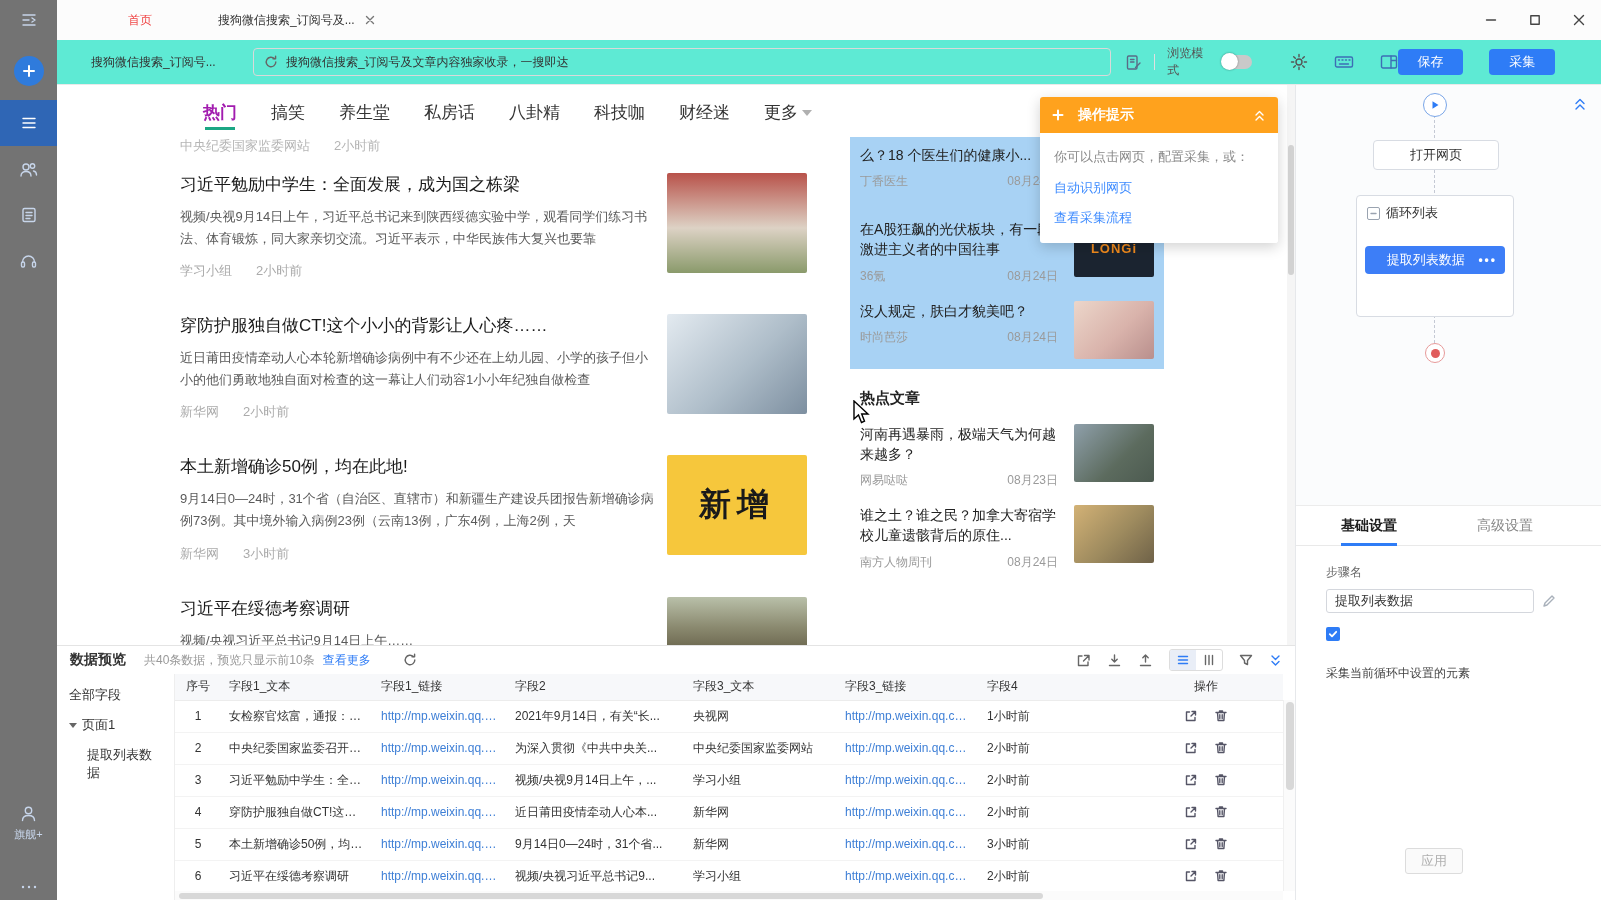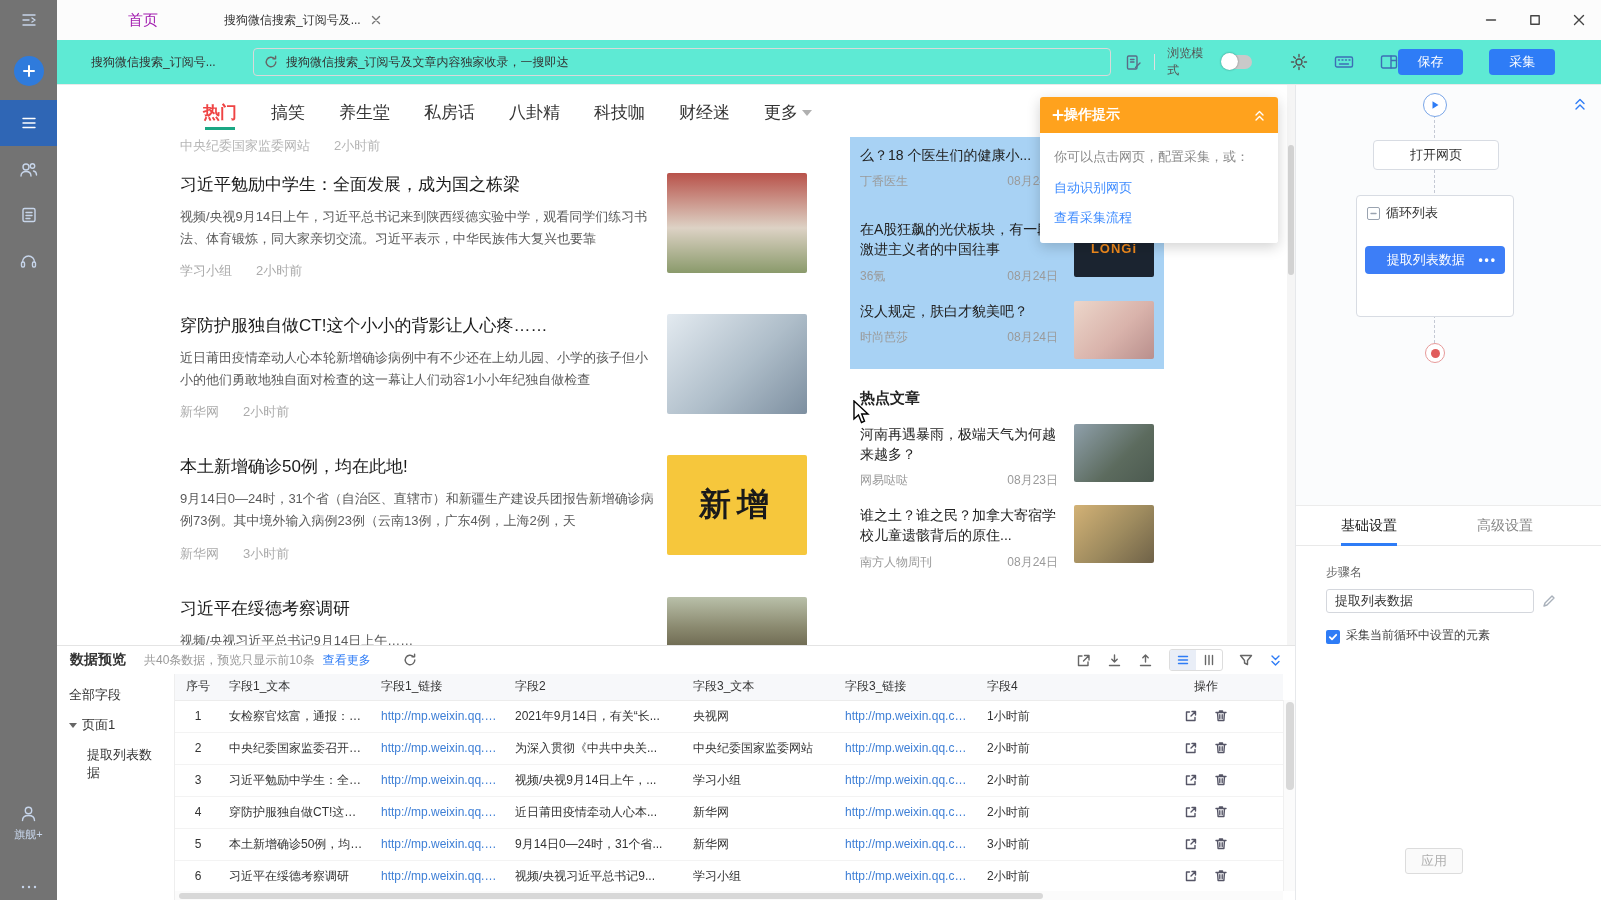--- a/index.html
+++ b/index.html
@@ -18,21 +18,21 @@
   .plus-btn { width:30px; height:30px; border-radius:50%; background:#2f7bdc; color:#fff;
     display:flex; align-items:center; justify-content:center; margin:16px 0 14px; }
   .sb-bottom { margin-top:auto; display:flex; flex-direction:column; align-items:center; color:#c7d5ea; padding-bottom:10px; }
   .vip-label { font-size:11px; color:#c7d5ea; margin-top:4px; }
   .sb-dots { margin-top:42px; }
 
   
   .main { position:absolute; left:57px; top:0; width:1544px; height:900px; }
 
   .titlebar { position:absolute; left:0; top:0; width:1544px; height:40px; background:#fcfcfc; display:flex; align-items:center; }
-  .home-tab { margin-left:71px; font-size:15px; color:#a21caf; }
+  .home-tab { margin-left:71px; font-size:12px; color:#ef4444; }
   .page-tab { margin-left:58px; width:192px; height:30px; display:flex; align-items:center; gap:10px;
     font-size:12px; color:#333; padding:0 8px; }
   .page-tab .t { max-width:150px; }
   .tab-close { color:#777; }
   .win-controls { margin-left:auto; display:flex; }
   .win-btn { width:44px; height:30px; display:flex; align-items:center; justify-content:center; color:#444; }
 
   .toolbar { position:absolute; left:0; top:40px; width:1544px; height:45px; background:#5eead4;
     border-bottom:1px solid #e9e9e9; display:flex; align-items:center;padding-left:26px; }
   .task-name { margin-left:8px; width:160px; font-size:12px; color:#333; }
@@ -49,21 +49,21 @@
   .panel-ic { margin-left:26px; color:#3d6eb5; }
   .btn-blue { width:67px; height:26px; background:#2e7cf6; color:#fff; font-size:13px; border:none;
     border-radius:4px; display:flex; align-items:center; justify-content:center; }
   .save-btn { margin-left:auto; }
   .collect-btn { margin-left:26px; margin-right:46px; }
 
   
   .browser { position:absolute; left:0; top:85px; width:1238px; height:560px; background:#fff; overflow:hidden; }
   .nav-tabs { display:flex; gap:34px; padding:16px 0 8px 146px; font-size:17px; color:#333; align-items:baseline; }
   .nav-tab { position:relative; padding-bottom:6px; }
-  .nav-tab.active { color:#ef4444; font-weight:bold; }
+  .nav-tab.active { color:#a21caf; font-weight:bold; }
   .nav-tab.active::after { content:""; position:absolute; left:2px; right:2px; bottom:0; height:3px; background:#1ba784; }
   .more-caret { display:inline-block; width:0; height:0; border-left:5px solid transparent; border-right:5px solid transparent;
     border-top:6px solid #b0b0b0; margin-left:4px; vertical-align:2px; }
 
   .article-col { position:absolute; left:123px; top:52px; width:627px; }
   .cut-src { font-size:13px; color:#b5b5b5; margin-bottom:18px; display:flex; gap:24px; }
   .article { display:flex; margin-bottom:34px; }
   .art-text { width:475px; }
   .art-title { font-size:17px; color:#1a1a1a; margin-bottom:10px; }
   .art-desc { font-size:13px; color:#5a5a5a; line-height:1.7; max-height:46px; overflow:hidden;
@@ -91,21 +91,21 @@
   .img-longi { background:#1b2430; }
   .longi-text { color:#f08a1d; font-size:13px; font-weight:bold; letter-spacing:1px; }
   .img-ballet { background:linear-gradient(135deg,#ecd6ca 0%,#d9b3ab 55%,#b98f8c 100%); }
   .img-flood { background:linear-gradient(135deg,#8fa0ab 0%,#5c6b5e 60%,#4c5a50 100%); }
   .img-res-school { background:linear-gradient(135deg,#d3b276 0%,#9d8a5e 55%,#6f6248 100%); }
   .hot-title { font-size:15px; font-weight:bold; color:#222; margin:20px 0 16px 10px; }
 
   
   .tip { position:absolute; left:983px; top:12px; width:238px; z-index:20;
     box-shadow:0 4px 14px rgba(0,0,0,.18); border-radius:3px; overflow:hidden; }
-  .tip-head { height:36px; background:#ffa21d; color:#fff; display:flex; align-items:center; padding:12px 12px; gap:0; }
+  .tip-head { height:36px; background:#ffa21d; color:#fff; display:flex; align-items:center; padding:12px 12px; gap:14px; }
   .tip-title { font-size:14px; font-weight:bold; }
   .tip-collapse { margin-left:auto; }
   .tip-body { background:#fff; padding:14px 14px 16px; }
   .tip-text { font-size:13px; color:#8a8a8a; line-height:1.5; }
   .tip-link { display:block; font-size:13px; color:#3f8cff; margin-top:12px; }
 
   .page-scroll { position:absolute; right:0; top:0; width:8px; height:560px; background:#f5f5f5; }
   .page-thumb { position:absolute; right:1px; top:60px; width:6px; height:130px; border-radius:3px; background:#d2d2d2; }
 
   
@@ -128,29 +128,29 @@
   .extract-btn .lbl { flex:1; text-align:center; }
   .extract-dots { letter-spacing:2px; font-weight:bold; font-size:12px; }
   .stop-node { left:129px; top:258px; width:20px; height:20px; border:1px solid #e79a9a; border-radius:50%;
     display:flex; align-items:center; justify-content:center; }
   .stop-inner { width:9px; height:9px; border-radius:50%; background:#e05c5c; }
 
   .settings { position:absolute; left:0; top:420px; right:0; bottom:0; background:#fff; border-top:1px solid #ececec; }
   .set-tabs { display:flex; gap:80px; padding-left:45px; height:40px; align-items:center;
     border-bottom:1px solid #e9e9e9; font-size:14px; color:#888; }
   .set-tab { position:relative; height:40px; display:flex; align-items:center; }
-  .set-tab.active { color:#222; font-weight:normal; }
+  .set-tab.active { color:#222; font-weight:bold; }
   .set-tab.active::after { content:""; position:absolute; left:0; right:0; bottom:0; height:3px; background:#2e7cf6; }
   .set-body { padding:18px 30px 0; }
   .step-label { font-size:12px; color:#666; }
   .step-row { display:flex; align-items:center; gap:8px; margin-top:8px; }
   .step-input { width:208px; height:24px; border:1px solid #d4d7dd; border-radius:3px; font-size:13px;
     color:#333; padding:0 8px; font-family:inherit; }
   .edit-ic { color:#a8b0ba; }
-  .cb-row { display:flex; align-items:flex-end; gap:6px; margin-top:14px; }
+  .cb-row { display:flex; align-items:flex-start; gap:24px; margin-top:14px;flex-direction:column; }
   .checkbox { width:14px; height:14px; background:#2e7cf6; border-radius:2px; color:#fff;
     display:flex; align-items:center; justify-content:center; flex:none; }
   .cb-label { font-size:12px; color:#444; }
   .apply-btn { position:absolute; left:109px; bottom:26px; width:58px; height:26px; background:#fafafa;
     border:1px solid #dcdcdc; border-radius:3px; color:#b0b0b0; font-size:13px;
     display:flex; align-items:center; justify-content:center; }
 
   
   .data-panel { position:absolute; left:0; top:645px; width:1238px; height:255px; background:#fff; border-top:1px solid #e4e4e4; }
   .dp-header { height:28px; display:flex; align-items:center; padding:0 13px; }

